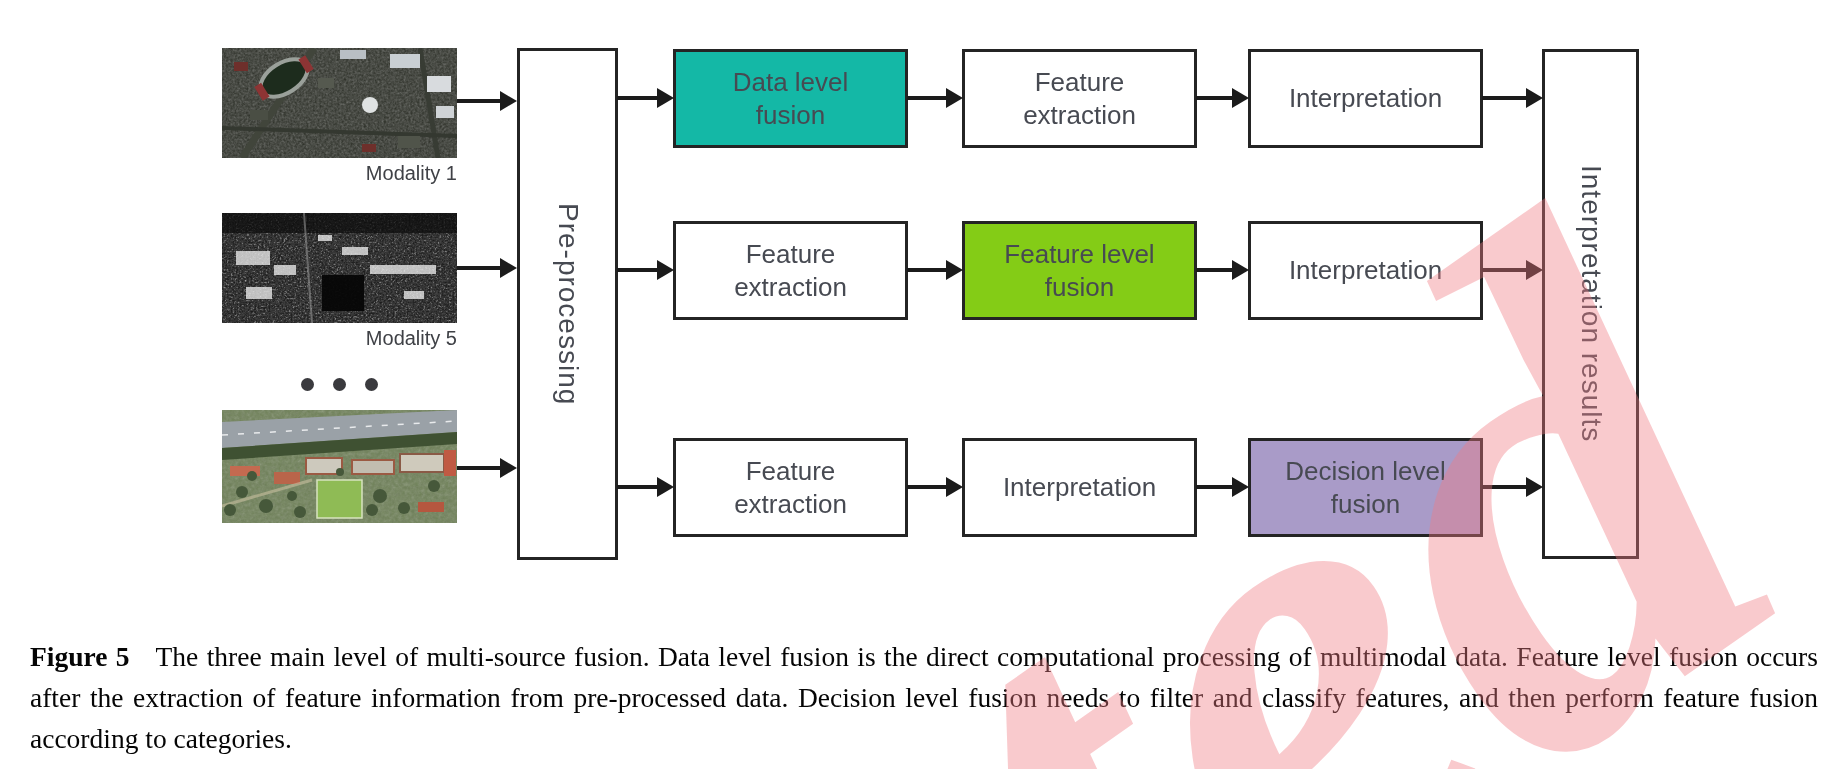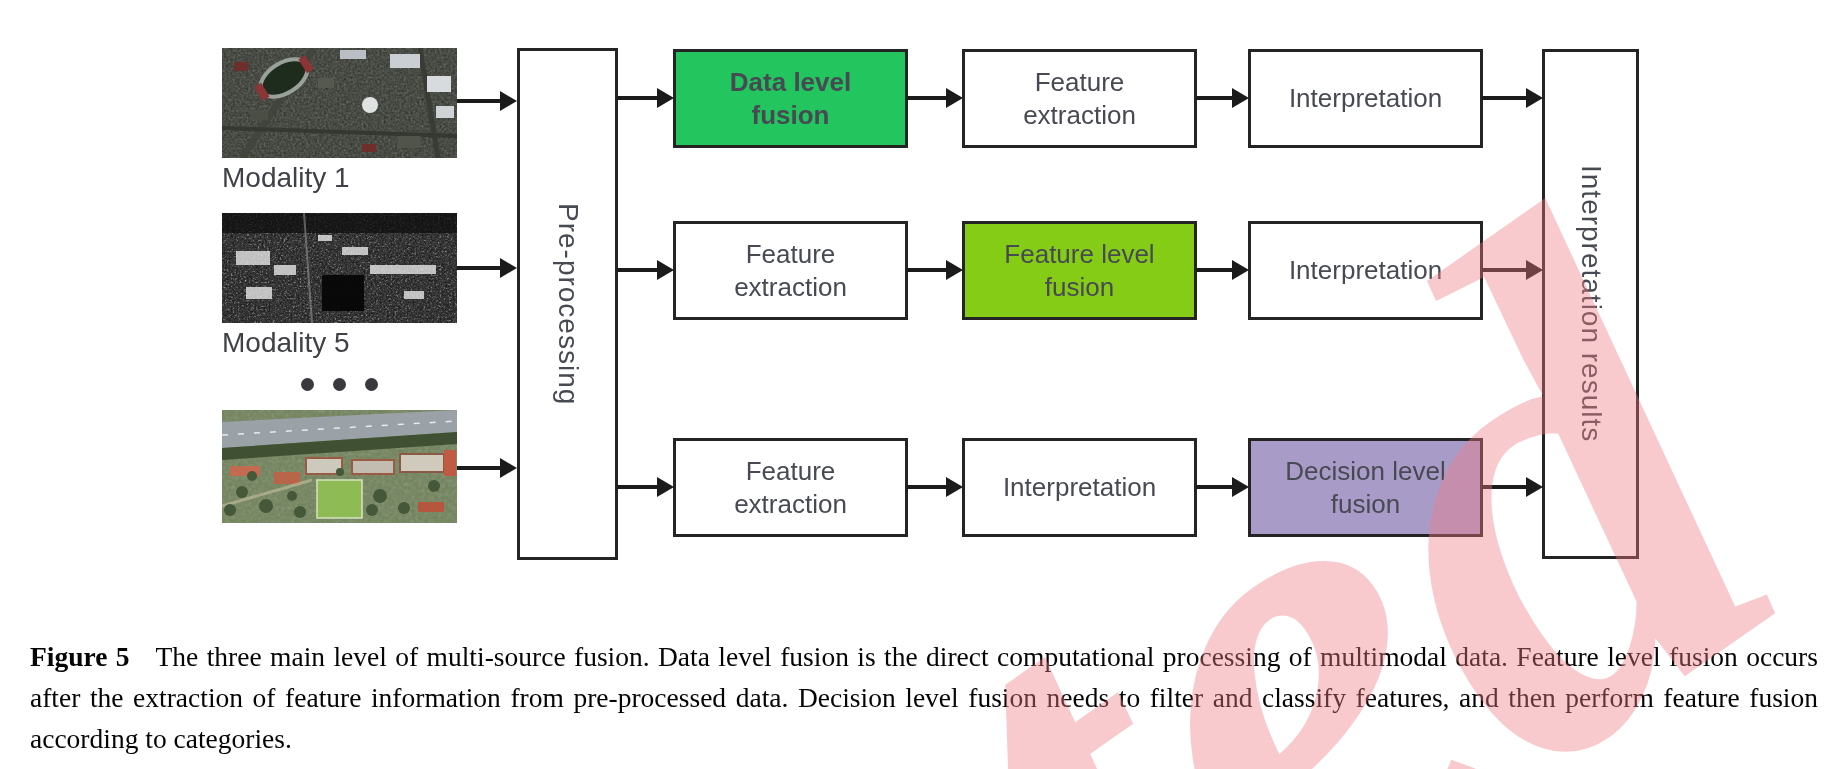--- a/index.html
+++ b/index.html
@@ -17,21 +17,21 @@
   .dbox {
     position: absolute;
     background: #ffffff;
     border: 3px solid #242424;
     display: flex; align-items: center; justify-content: center;
     text-align: center;
     color: #474a52;
     font-size: 26px; line-height: 33px;
   }
   .dbox .lbl { display: inline-block; max-width: 185px; }
-  .fill-blue   { background: #22c55e; font-weight: bold; }
+  .fill-blue   { background: #14b8a6; }
   .fill-yellow { background: #84cc16; }
   .fill-purple { background: #a99bc8; text-align: center; }
 
   .vbox {
     position: absolute;
     background: #ffffff;
     border: 3px solid #242424;
     display: flex; align-items: center; justify-content: center;
     color: #474a52;
   }
@@ -40,22 +40,22 @@
     font-size: 28px;
     letter-spacing: 1px;
     white-space: nowrap;
   }
 
   
   .thumb { position: absolute; display: block; }
   .mod-label {
     position: absolute;
     left: 222px; width: 235px;
-    text-align: left;
-    font-size: 28px;
+    text-align: right;
+    font-size: 20px;
     color: #3f4146;
   }
   .dots {
     position: absolute; left: 222px; width: 235px; top: 378px;
     display: flex; justify-content: center; gap: 19px;
   }
   .dots i {
     width: 13px; height: 13px; border-radius: 50%;
     background: #3a3a3e; display: block;
   }

